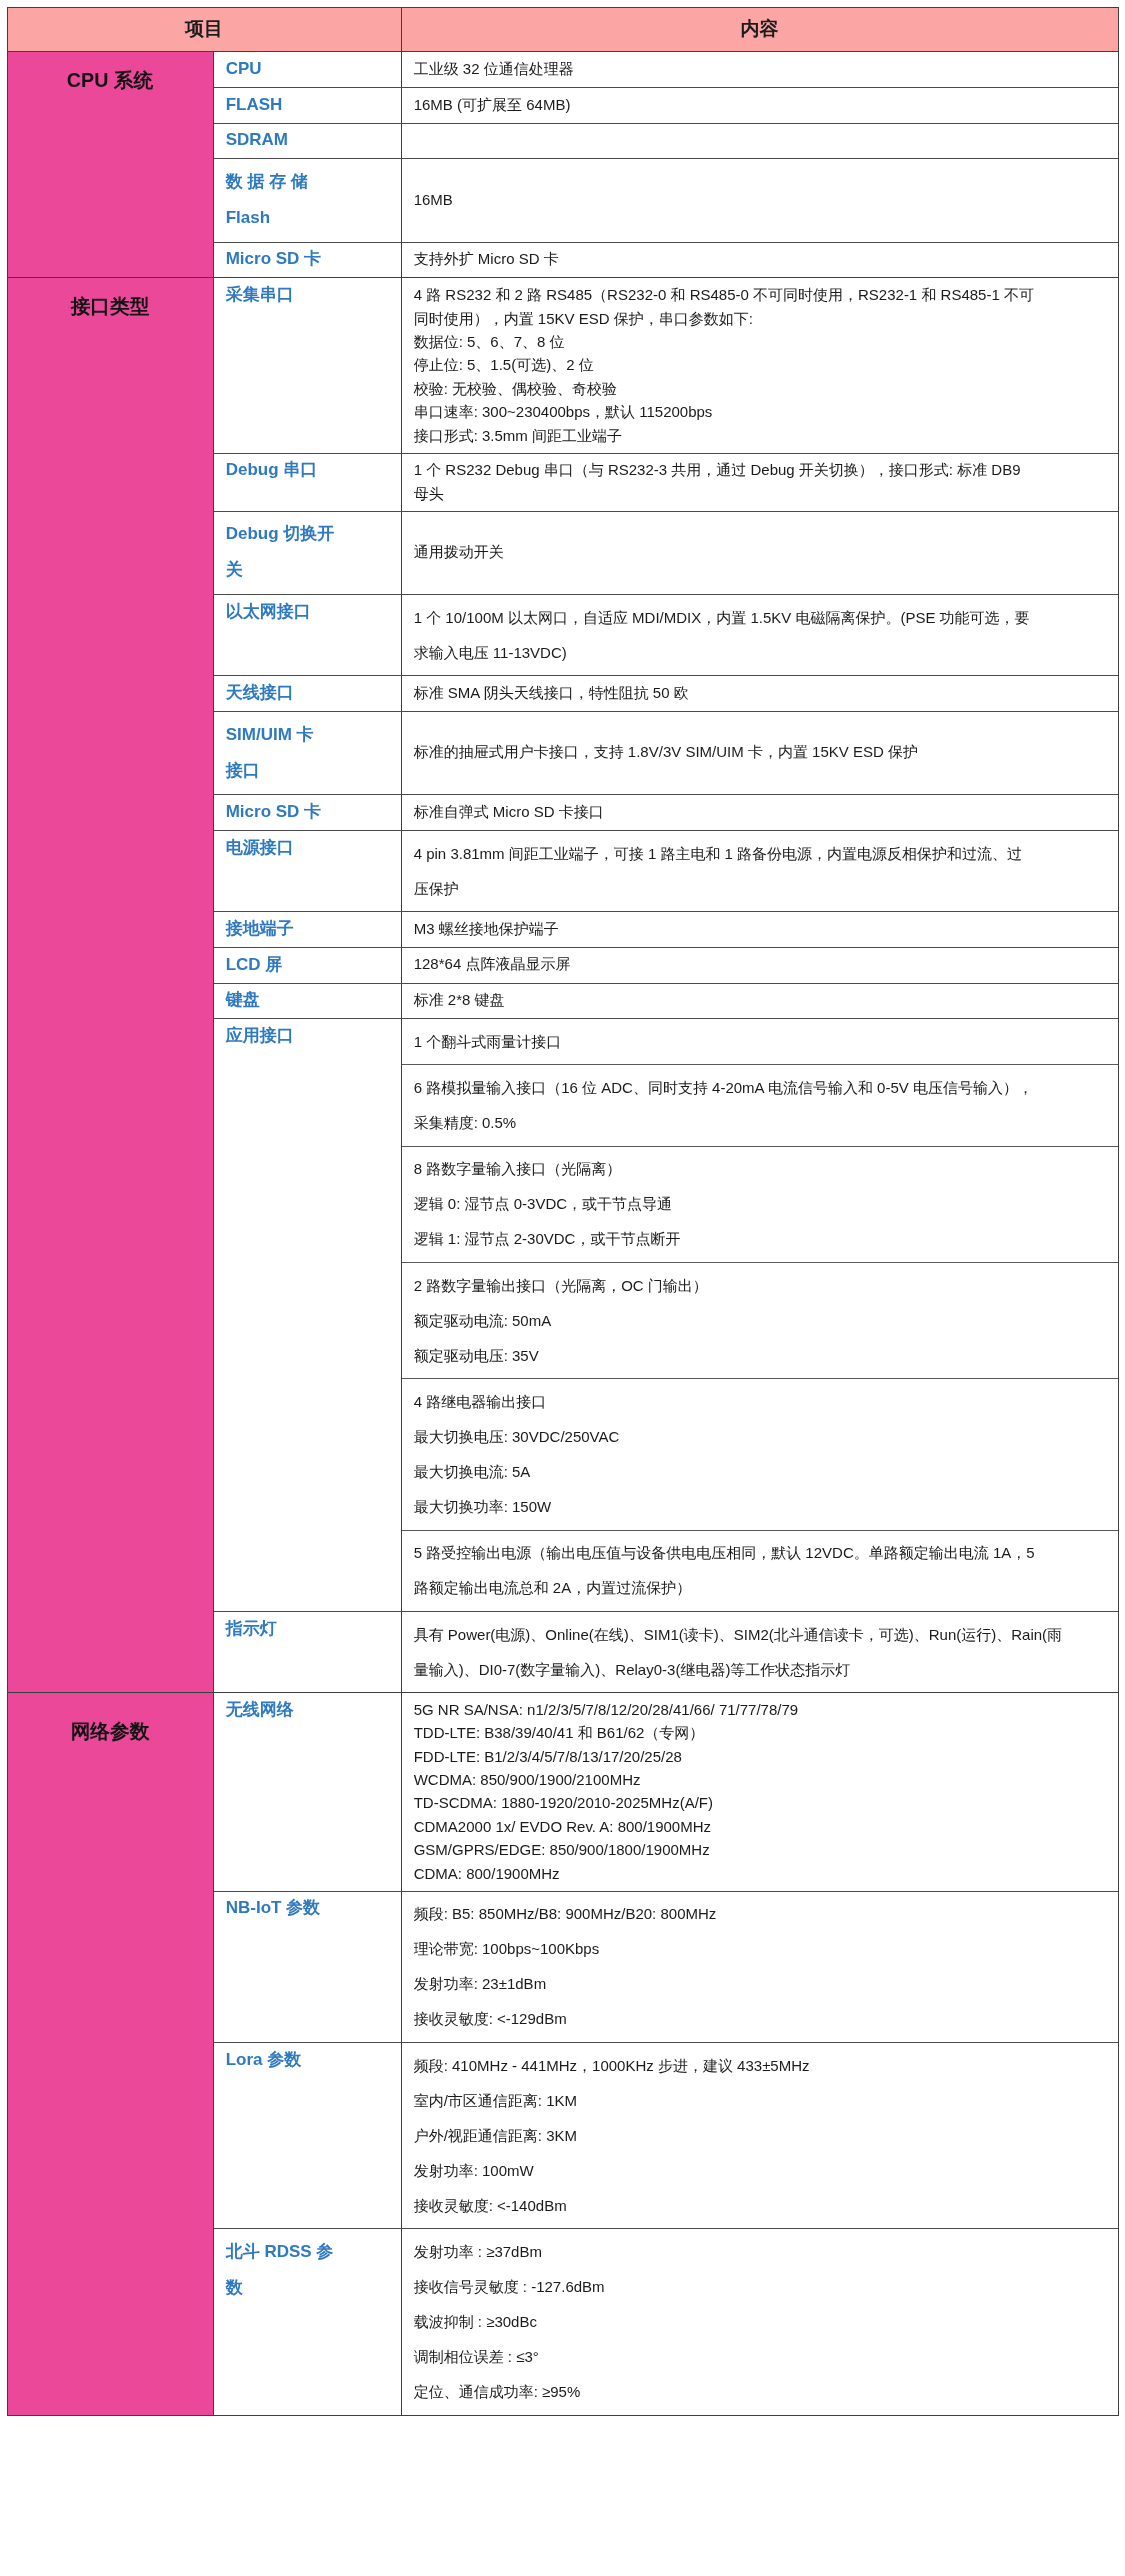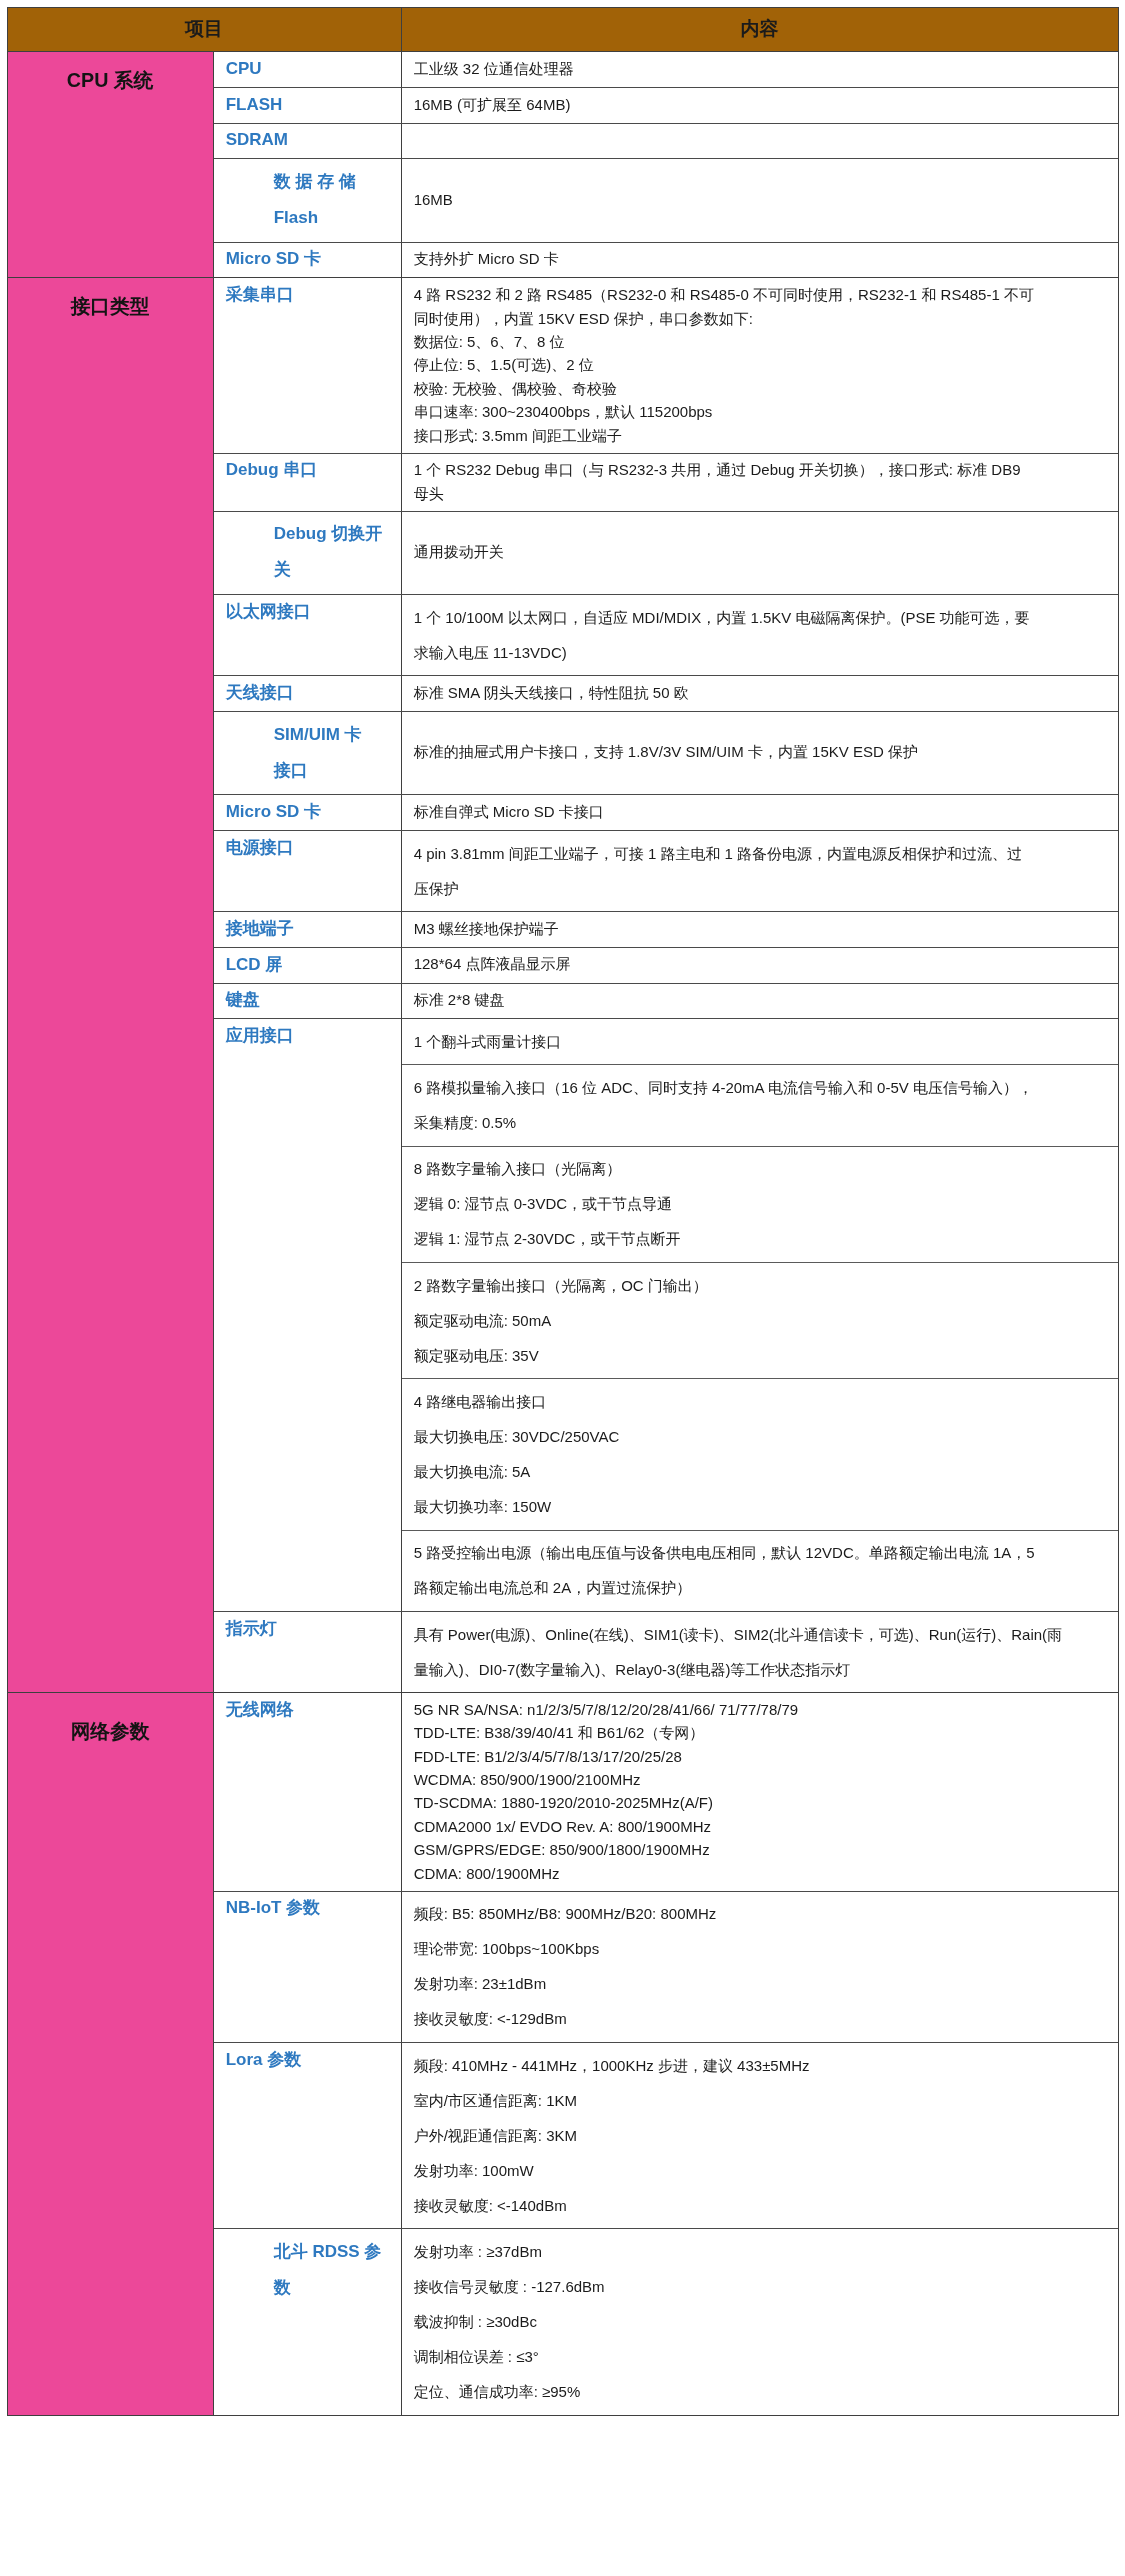--- a/index.html
+++ b/index.html
@@ -13,21 +13,21 @@
     width:1112px;
     margin:6.6px auto 0 auto;
     border:1.9px solid #3f3f3f;
     background:#ffffff;
     box-sizing:border-box;
   }
   
   .hdr{
     display:flex;
     border-bottom:1.9px solid #3f3f3f;
-    background:#a16207;
+    background:#fca5a5;
   }
   .hdr-cell{
     font-size:19px;
     font-weight:bold;
     text-align:center;
     padding:8.4px 0 9.4px 0;
   }
   .hdr-item{width:394px;border-right:1.9px solid #3f3f3f;box-sizing:border-box;}
   .hdr-content{flex:1;}
   
@@ -58,21 +58,21 @@
     box-sizing:border-box;
     border-right:1.9px solid #3f3f3f;
     padding:4.7px 7.5px 5.6px 12.2px;
     font-size:17px;
     font-weight:bold;
     color:#2e79c0;
     flex-shrink:0;
     text-align:justify;
   }
   .label-line{line-height:24.4px;}
-  .label-cell.lh-wide .label-line{line-height:36px;margin-left:48px;}
+  .label-cell.lh-wide .label-line{line-height:36px;}
   .content-cell{
     flex:1;
     min-width:0;
     padding:0;
     display:flex;
     flex-direction:column;
   }
   .block{
     padding:4.7px 11.3px 5.6px 12.2px;
     border-top:0.9px solid #5a5a5a;

